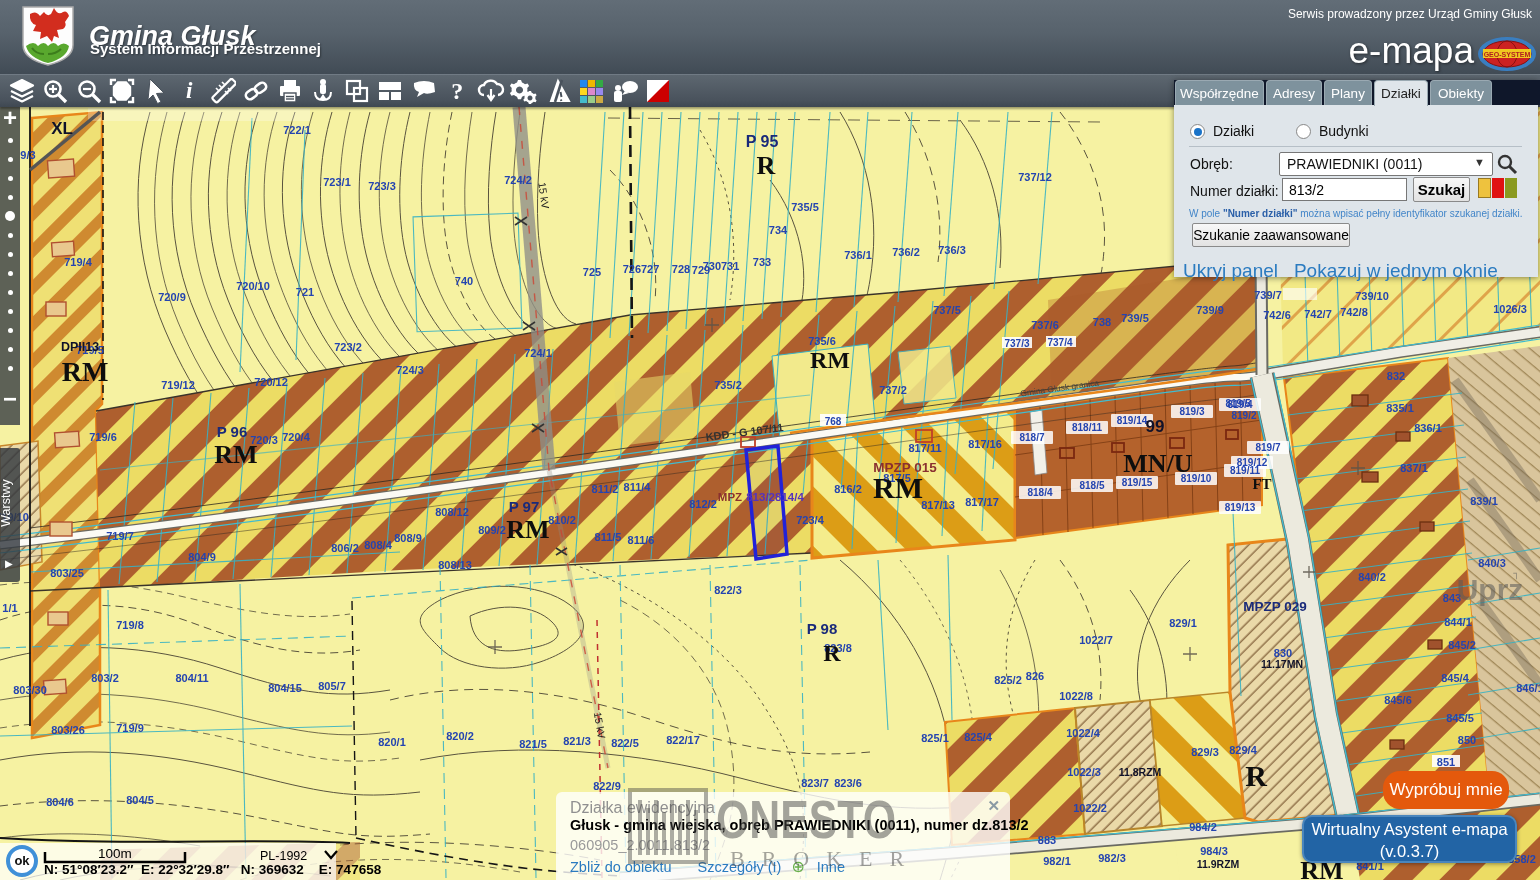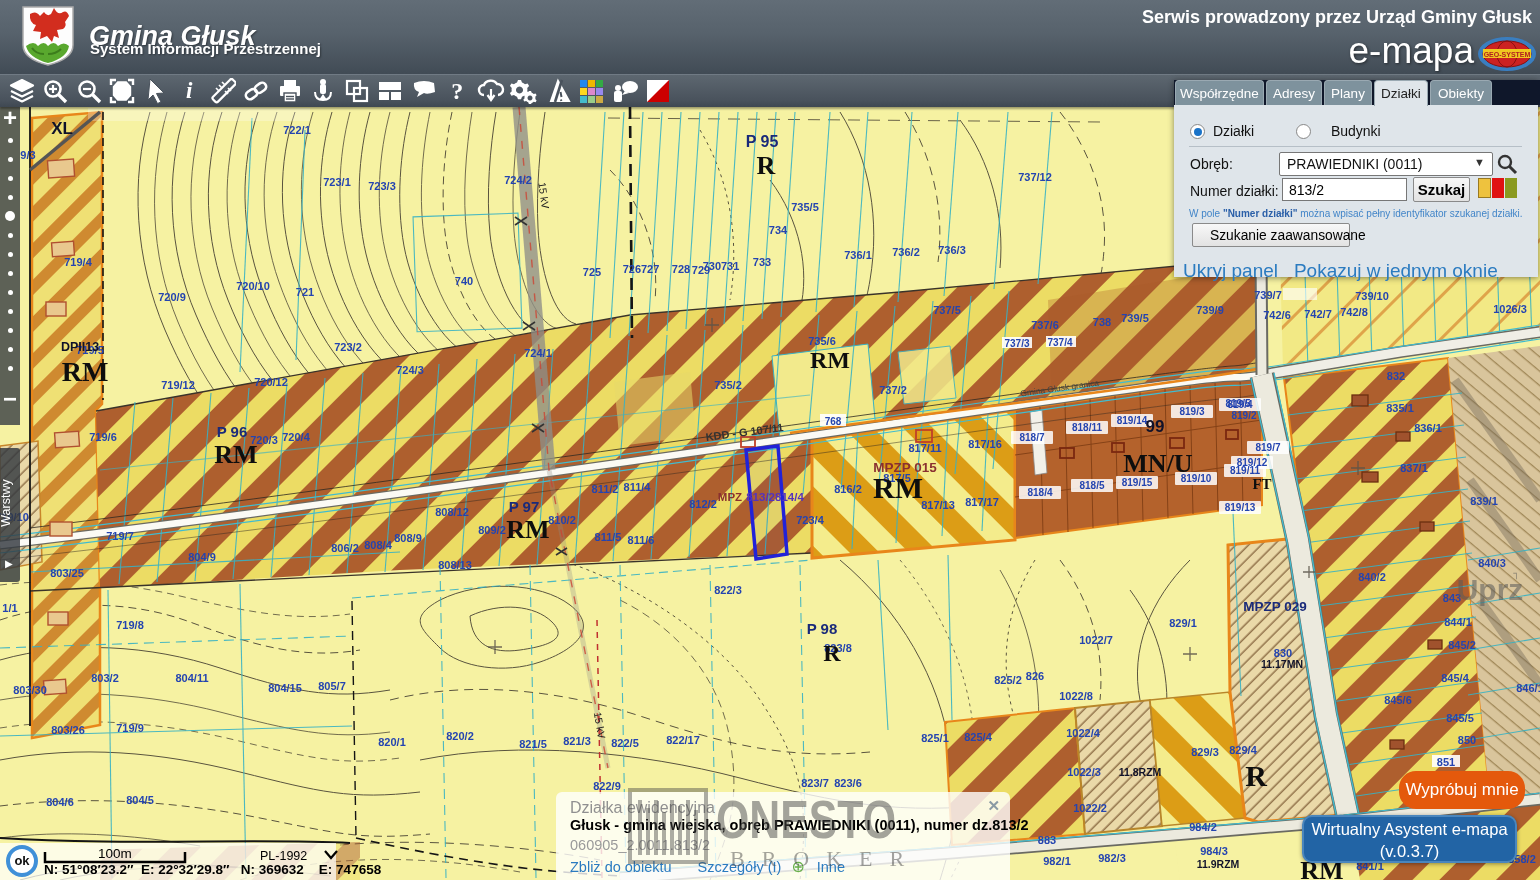--- a/index.html
+++ b/index.html
@@ -4,21 +4,21 @@
 <style>
 * { margin:0; padding:0; box-sizing:border-box; }
 html,body { width:1540px; height:880px; overflow:hidden; font-family:"Liberation Sans", sans-serif; }
 #app { position:relative; width:1540px; height:880px; background:#f5f1a0; }
 
 #hdr { position:absolute; left:0; top:0; width:1540px; height:74px;
   background:linear-gradient(#626d77 0%, #57626c 45%, #414b55 100%); z-index:30; }
 #crest { position:absolute; left:22px; top:6px; width:52px; height:60px; }
 #t1 { position:absolute; left:89px; top:21px; color:#fff; font-size:27px; font-weight:bold; font-style:italic; text-shadow:1px 1px 2px rgba(0,0,0,.4);}
 #t2 { position:absolute; left:90px; top:40px; color:#fff; font-size:15px; font-weight:bold; text-shadow:1px 1px 2px rgba(0,0,0,.4);}
-#srv { position:absolute; right:8px; top:7px; color:#fff; font-size:18px;font-weight:bold; }
+#srv { position:absolute; right:8px; top:7px; color:#fff; font-size:12px; }
 #emapa { position:absolute; right:66px; top:30px; color:#fff; font-size:37px; text-shadow:1px 1px 3px rgba(0,0,0,.5);}
 #globe { position:absolute; right:3px; top:36px; }
 
 #tbar { position:absolute; left:0; top:74px; width:1540px; height:33px;
   background:linear-gradient(#5d6770, #49525c 80%, #3f4852); border-top:1px solid #707a84;
   box-shadow:0 2px 2px rgba(0,0,0,.35); z-index:30; display:flex; align-items:center; padding-left:5px; }
 .ti { width:33.5px; height:28px; display:flex; align-items:center; justify-content:center; flex:none; }
 
 #leftctl { position:absolute; left:0; top:107px; width:20px; height:318px;
   background:rgba(50,56,64,.78); z-index:20; color:#fff; }
@@ -53,21 +53,21 @@
 #infop a { color:#2b7bc0; text-decoration:none; }
 
 #scaleb { position:absolute; left:0; top:843px; width:336px; height:37px; z-index:25;
   background:rgba(255,255,255,.72); }
 #okb { position:absolute; left:6px; top:845px; width:32px; height:32px; border-radius:50%; z-index:26;
   background:#fff; border:4px solid #4090d8; color:#111; font-size:13px; font-weight:bold;
   text-align:center; line-height:24px; }
 #coords { position:absolute; left:44px; top:862px; font-size:13.5px; font-weight:bold; color:#000; z-index:26;}
 
 #btnor { position:absolute; left:1383px; top:771px; width:126px; height:38px; z-index:25;
-  background:#e4590c; border-radius:17px; color:#fff; font-size:17px; text-align:center; line-height:38px;margin-left:16px; }
+  background:#e4590c; border-radius:17px; color:#fff; font-size:17px; text-align:center; line-height:38px; }
 #btnbl { position:absolute; left:1302px; top:815px; width:215px; height:48px; z-index:25;
   background:#2264a5; border:2px solid #4a86bd; border-radius:10px; color:#fff; font-size:16.5px;
   text-align:center; line-height:22px; padding-top:1px; box-shadow:0 1px 4px rgba(0,0,0,.4);}
 </style>
 </head>
 <body>
 <div id="app">
 <svg id="map" style="position:absolute;left:0;top:107px;z-index:1;" width="1540" height="773" viewBox="0 107 1540 773">
 <defs>
 <pattern id="bandStr" width="40" height="40" patternUnits="userSpaceOnUse" patternTransform="rotate(-45)">
@@ -802,39 +802,39 @@
     <div class="tab" style="left:150px; width:48px;">Plany</div>
     <div class="tab act" style="left:200px; width:54px;">Działki</div>
     <div class="tab" style="left:256px; width:62px;">Obiekty</div>
     <div id="px">✕</div>
   </div>
   <div id="pbody">
     <div class="prow" style="top:16px;">
       <span style="display:inline-block;width:15px;height:15px;border-radius:50%;background:#fff;border:1px solid #888;position:relative;top:3px;"><span style="position:absolute;left:2.5px;top:2.5px;width:8px;height:8px;border-radius:50%;background:#1a73c8;"></span></span>
       <span style="margin-left:4px;">Działki</span>
       <span style="display:inline-block;width:15px;height:15px;border-radius:50%;background:#fff;border:1px solid #888;position:relative;top:3px;margin-left:38px;"></span>
-      <span style="margin-left:16px;text-align:center;">Budynki</span>
+      <span style="margin-left:4px;text-align:center;">Budynki</span>
     </div>
     <div style="position:absolute;left:15px;top:41px;width:333px;border-top:1px solid #b6bfc7;"></div>
     <div class="prow" style="top:51px;">Obręb:</div>
     <div class="prow" style="left:105px;top:47px;">
       <span style="display:inline-block;width:214px;height:24px;background:#fff;border:1px solid #777;border-radius:2px;font-size:14px;padding:3px 0 0 7px;">PRAWIEDNIKI (0011) <span style="float:right;margin-right:7px;font-size:11px;color:#333;">▼</span></span>
     </div>
     <svg style="position:absolute;left:322px;top:48px;" width="22" height="22" viewBox="0 0 22 22">
           <circle cx="9" cy="9" r="6" fill="none" stroke="#333" stroke-width="2.4"></circle>
           <line x1="13.5" y1="13.5" x2="20" y2="20" stroke="#333" stroke-width="3"></line>
         </svg>
     <div class="prow" style="top:78px;">Numer działki:</div>
     <input type="text" value="813/2" style="position: absolute; left: 108px; top: 73px; width: 125px; height: 23px; border: 1px solid rgb(119, 119, 119); font-size: 14px; padding-left: 6px;">
     <div class="pbtn" style="position:absolute;left:239px;top:72px;width:57px;height:25px;text-align:center;font-weight:bold;font-size:15px;line-height:24px;">Szukaj</div>
     <div style="position:absolute;left:304px;top:73px;width:13px;height:20px;background:#eec23e;border:1px solid #9a7a20;"></div>
     <div style="position:absolute;left:318px;top:73px;width:12px;height:20px;background:#e01212;"></div>
     <div style="position:absolute;left:331px;top:73px;width:12px;height:20px;background:#8a9a20;"></div>
     <div id="helptxt">W pole <b style="color:#2a5fa8">"Numer działki"</b> można wpisać pełny identyfikator szukanej działki.</div>
-    <div class="pbtn" style="position:absolute;left:18px;top:118px;width:158px;height:24px;text-align:center;font-size:13.8px;line-height:23px;white-space:nowrap;padding-left:17px;">Szukanie zaawansowane</div>
+    <div class="pbtn" style="position:absolute;left:18px;top:118px;width:158px;height:24px;text-align:center;font-size:13.8px;line-height:23px;white-space:nowrap;">Szukanie zaawansowane</div>
     <div id="plinks"><a href="#">Ukryj panel</a> &nbsp; <a href="#">Pokazuj w jednym oknie</a></div>
   </div>
 </div>
 <svg id="wmark" style="position:absolute;left:556px;top:770px;z-index:26;pointer-events:none;" width="470" height="110" viewBox="556 770 470 110">
 <g opacity="0.50" fill="#4a4a48">
 <text x="806" y="838" font-size="54" font-weight="bold" font-family="Liberation Sans" text-anchor="middle" textLength="180" lengthAdjust="spacingAndGlyphs">ONESTO</text>
 <text x="730" y="866" font-size="22" font-family="Liberation Serif" letter-spacing="17">BROKER</text>
 </g>
 <g opacity="0.45" stroke="#4a4a48" fill="none">
 <rect x="630" y="790" width="76" height="72" stroke-width="4"></rect>

